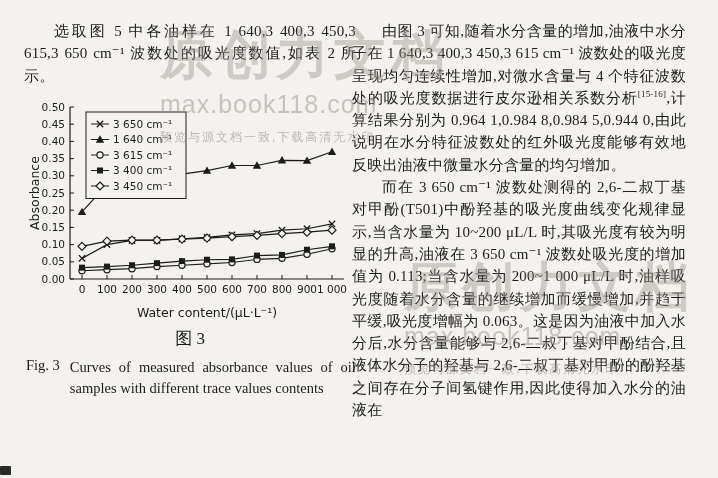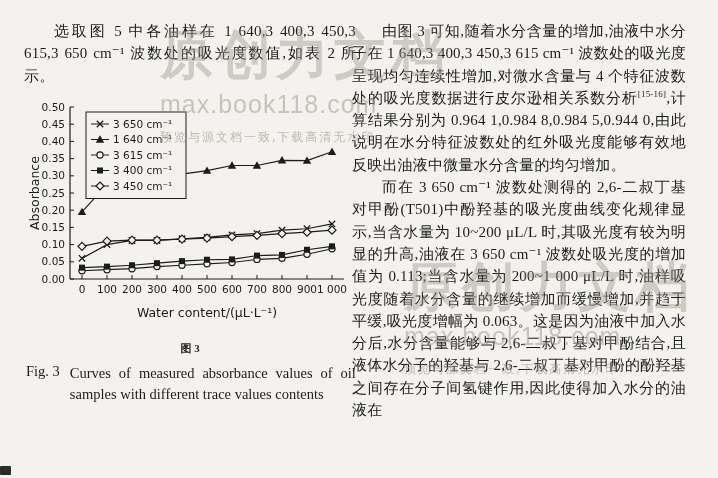--- a/index.html
+++ b/index.html
@@ -4,21 +4,21 @@
 <style>
   html,body{margin:0;padding:0;background:#e9e7e2;}
   .page{position:relative;width:718px;height:478px;background:#f4f2ee;
         font-family:"Liberation Serif","DejaVu Serif",serif;color:#1c1c1c;overflow:hidden;}
   .col{position:absolute;top:20px;}
   .col-left{left:24px;width:332px;}
   .col-right{left:352px;width:334px;}
   p.para{margin:0;font-size:15px;line-height:22.3px;text-align:justify;text-indent:2em;letter-spacing:.2px;}
   sup.ref{font-size:9px;line-height:0;}
   .figure{margin:10px 0 0 0;}
-  .caption-zh{display:flex;gap:12px;justify-content:center;font-weight:700;font-size:11px;margin-top:16px;}
+  .caption-zh{display:flex;gap:12px;justify-content:center;font-weight:400;font-size:17px;margin-top:2px;}
   .caption-en{display:flex;gap:10px;margin-top:7px;font-size:14.5px;padding-left:2px;}
   .caption-en .cap-label{white-space:nowrap;text-align:right;}
   .caption-en .cap-text{width:286px;text-align:justify;line-height:21px;}
   
   .wm{position:absolute;pointer-events:none;z-index:5;color:#9a948c;font-family:"Liberation Sans","DejaVu Sans",sans-serif;}
   .wm-title{font-size:53px;font-weight:700;letter-spacing:5px;opacity:.42;white-space:nowrap;}
   .wm-url{font-size:25px;letter-spacing:1px;opacity:.5;margin-top:-2px;white-space:nowrap;}
   .wm-slogan{font-size:12px;letter-spacing:2px;opacity:.62;margin-top:10px;white-space:nowrap;}
   .wm1{left:160px;top:20px;}
   .wm2{left:404px;top:252px;}

